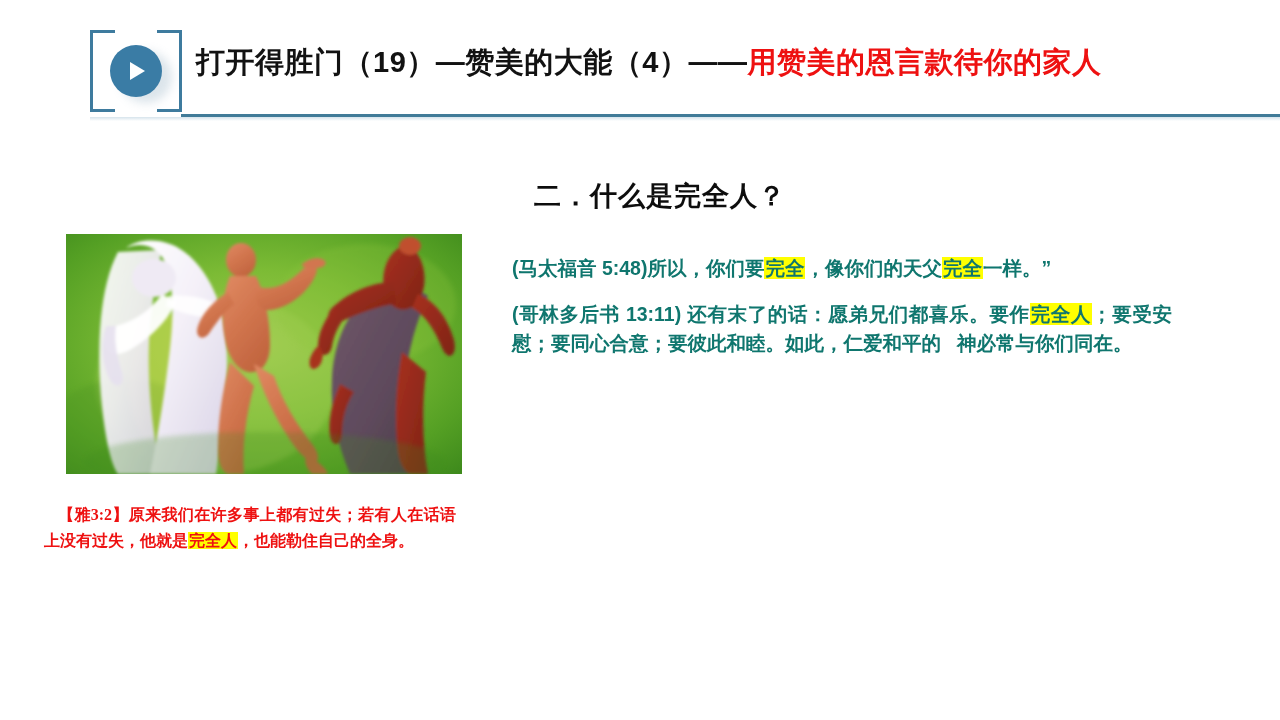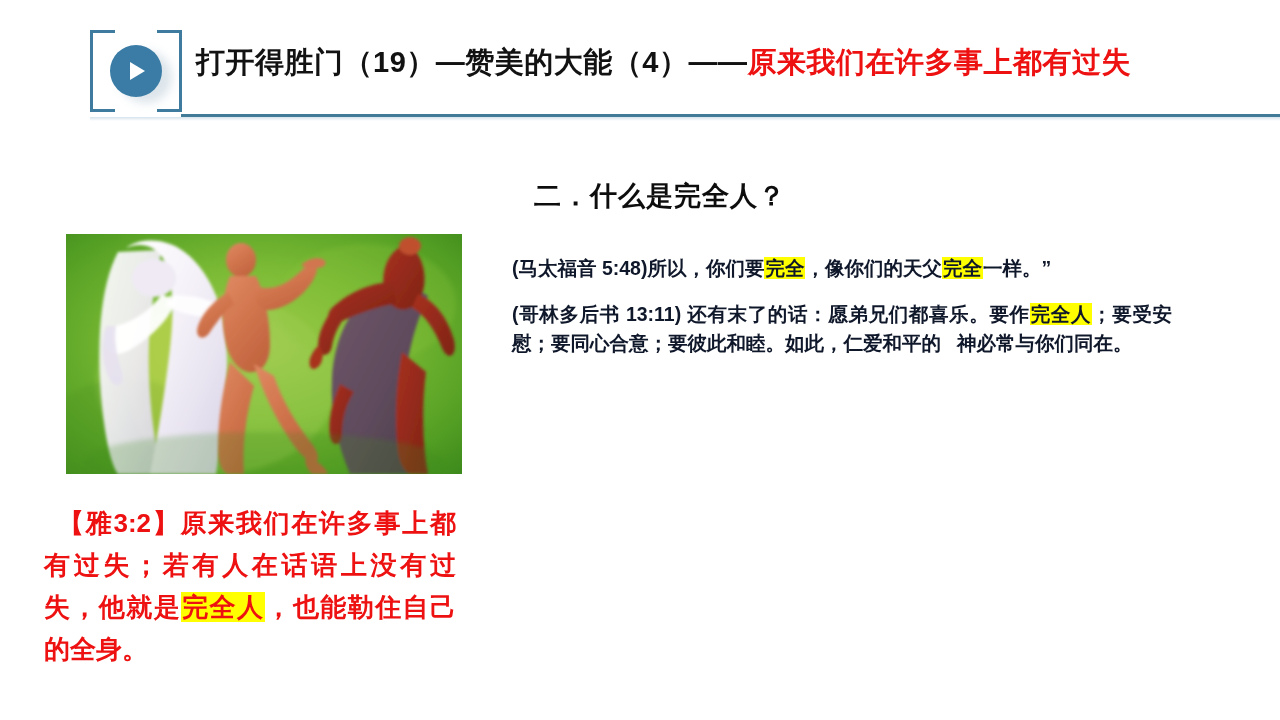--- a/index.html
+++ b/index.html
@@ -136,22 +136,22 @@
     overflow: hidden;
     background: #63A62F;
   }
   .artwork svg { display: block; }
 
   .caption {
     position: absolute;
     left: 44px;
     top: 352px;
     width: 412px;
-    font-family: Liberation Sans, sans-serif;
-    font-size: 26px;
+    font-family: Liberation Serif, serif;
+    font-size: 16px;
     font-weight: bold;
     line-height: 1.62;
     color: #EE1111;
     text-align: justify;
     text-justify: inter-ideograph;
   }
   .caption .first-indent { padding-left: 14px; }
 
   
   .right-col {
@@ -178,21 +178,21 @@
     top: 84px;
     width: 660px;
   }
   .verse {
     font-size: 19.5px;
     font-weight: bold;
     line-height: 1.52;
     text-align: justify;
     text-justify: inter-ideograph;
   }
-  .verse.red  { color: #0f172a; }
+  .verse.red  { color: #0f766e; }
   .verse.navy { color: #1F3864; }
 
   .v1 { margin: 0 0 16px 0; }
   .v2 { margin: 0 0 30px 0; }
   .v3 { margin: 0 0 32px 0; }
   .v4 { margin: 0; }
 
   .hl {
     background: #FFFF00;
     padding: 0 1px;
@@ -215,21 +215,21 @@
     <span class="rail-r"></span>
 
     <div class="play-circle">
       <svg width="20" height="22" viewBox="0 0 20 22" aria-hidden="true">
         <polygon points="3,2 18,11 3,20" fill="#ffffff"></polygon>
       </svg>
     </div>
   </div>
 
   <div class="slide-title">
-    <span>打开得胜门（19）—赞美的大能（4）——</span><span class="accent">原来我们在许多事上都有过失</span>
+    <span>打开得胜门（19）—赞美的大能（4）——</span><span class="accent">用赞美的恩言款待你的家人</span>
   </div>
 
   <div class="header-rule-soft"></div>
   <div class="header-rule"></div>
 </div>
 
 <div class="left-col">
 
 
   <div class="artwork">

